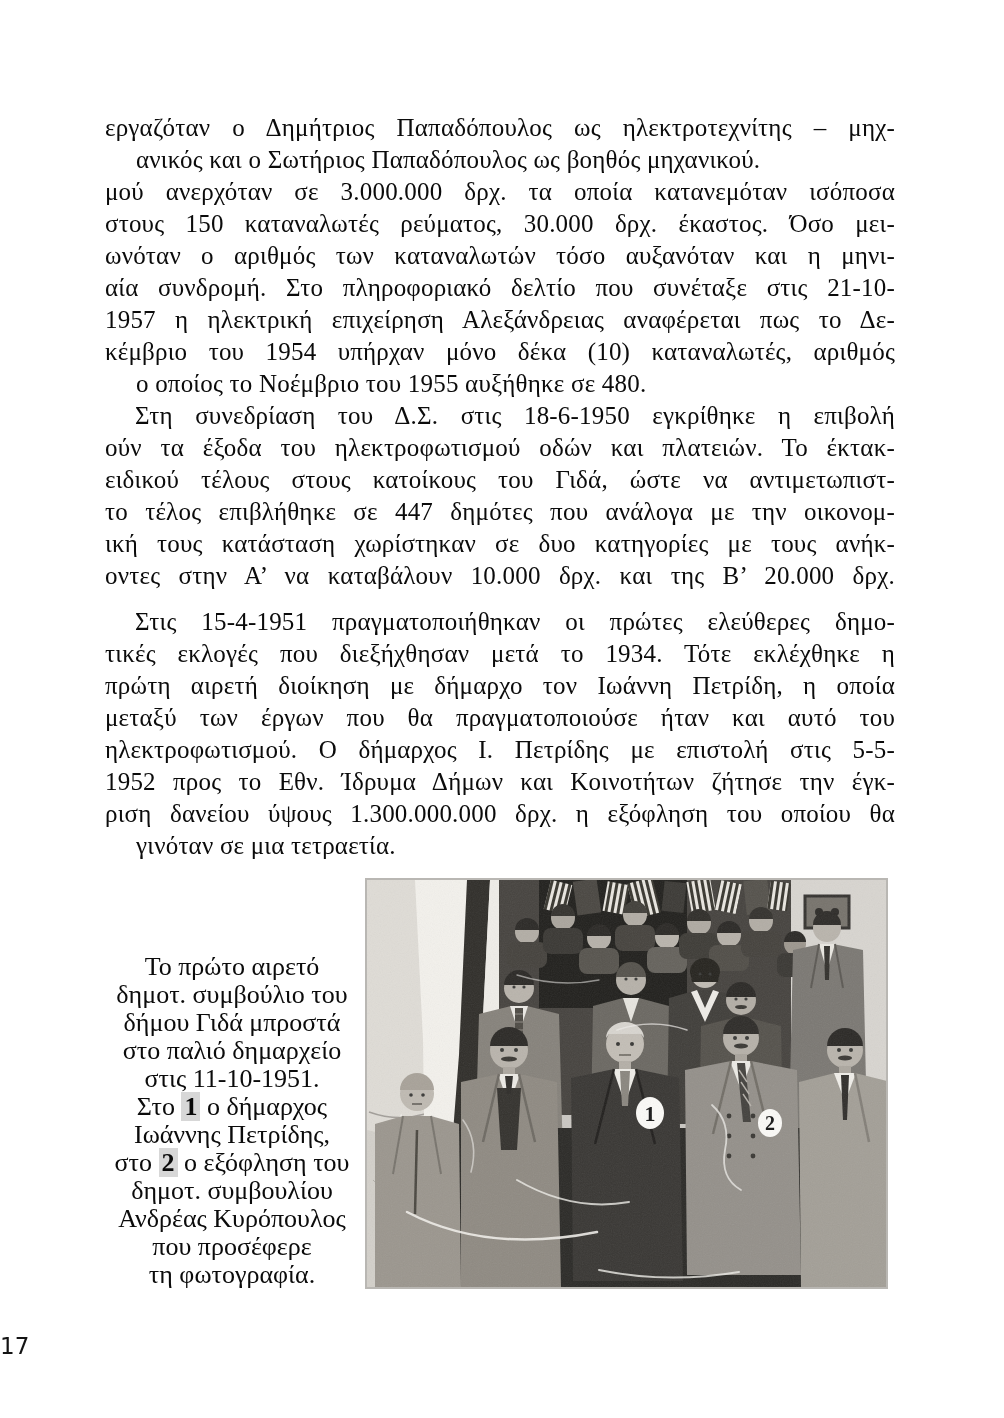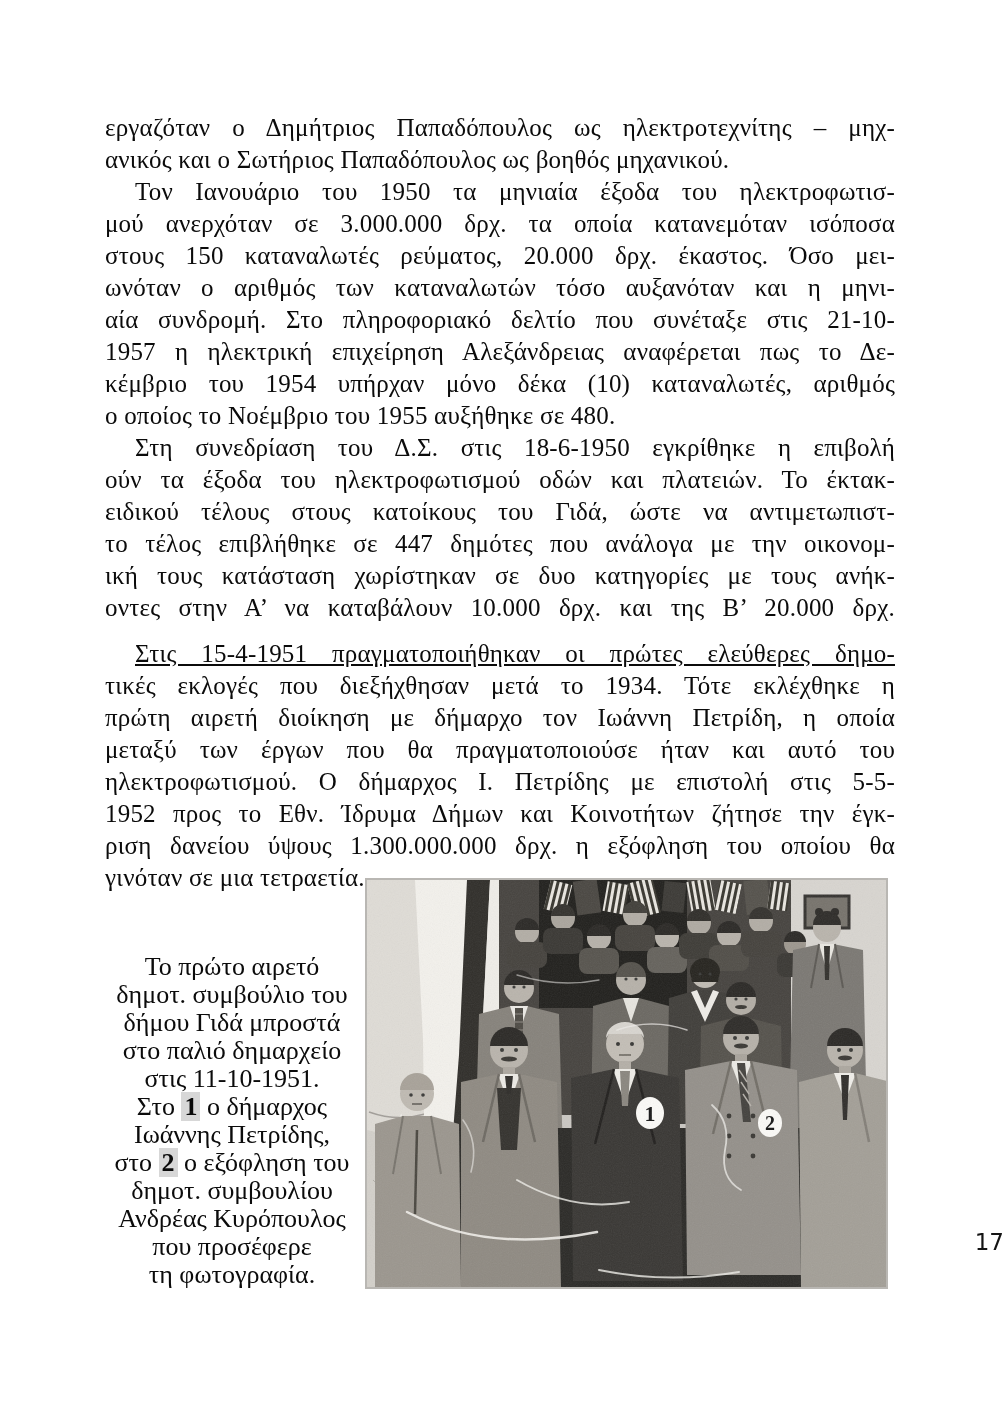--- a/index.html
+++ b/index.html
@@ -22,22 +22,22 @@
   }
   .line {
     font-size: 25px;
     line-height: 32px;
     text-align: justify;
     text-align-last: justify;
     white-space: normal;
     letter-spacing: 0.2px;
   }
   .line.ind { text-indent: 30px; }
-  .line.pend { text-align-last: left; }
-  .line.gap { margin-top: 14px; text-decoration: underline; }
+  .line.pend { text-align-last: left; margin-left: 31px; }
+  .line.gap { margin-top: 14px; }
 
   
   .caption {
     position: absolute;
     left: 103px;
     top: 953px;
     width: 258px;
     text-align: center;
   }
   .cap-line {
@@ -60,39 +60,38 @@
     box-sizing: border-box;
     border: 2px solid #b9b7b3;
     background: #cac7c2;
   }
   .photo-frame svg { display: block; }
 
   
   .page-number {
     position: absolute;
     left: 0;
-    top: 1229px;
+    top: 1333px;
     width: 100%;
-    text-align: right;
+    text-align: left;
     font-family: "DejaVu Sans", "Liberation Sans", sans-serif;
     font-size: 23px;
     color: #141414;
   }
 </style>
 </head>
 <body>
 
 <div class="page">
 
   <div class="text-col">
     <div class="line">εργαζόταν ο Δημήτριος Παπαδόπουλος ως ηλεκτροτεχνίτης – μηχ-</div>
     <div class="line pend">ανικός και ο Σωτήριος Παπαδόπουλος ως βοηθός μηχανικού.</div>
-    <div class="line ind">Τον Ιανουάριο του 1950 τα μηνιαία έξοδα του ηλεκτροφωτισ-</div>
     <div class="line">μού ανερχόταν σε 3.000.000 δρχ. τα οποία κατανεμόταν ισόποσα</div>
-    <div class="line">στους 150 καταναλωτές ρεύματος, 20.000 δρχ. έκαστος. Όσο μει-</div>
+    <div class="line">στους 150 καταναλωτές ρεύματος, 30.000 δρχ. έκαστος. Όσο μει-</div>
     <div class="line">ωνόταν ο αριθμός των καταναλωτών τόσο αυξανόταν και η μηνι-</div>
     <div class="line">αία συνδρομή. Στο πληροφοριακό δελτίο που συνέταξε στις 21-10-</div>
     <div class="line">1957 η ηλεκτρική επιχείρηση Αλεξάνδρειας αναφέρεται πως το Δε-</div>
     <div class="line">κέμβριο του 1954 υπήρχαν μόνο δέκα (10) καταναλωτές, αριθμός</div>
     <div class="line pend">ο οποίος το Νοέμβριο του 1955 αυξήθηκε σε 480.</div>
     <div class="line ind">Στη συνεδρίαση του Δ.Σ. στις 18-6-1950 εγκρίθηκε η επιβολή</div>
     <div class="line">ούν τα έξοδα του ηλεκτροφωτισμού οδών και πλατειών. Το έκτακ-</div>
     <div class="line">ειδικού τέλους στους κατοίκους του Γιδά, ώστε να αντιμετωπιστ-</div>
     <div class="line">το τέλος επιβλήθηκε σε 447 δημότες που ανάλογα με την οικονομ-</div>
     <div class="line">ική τους κατάσταση χωρίστηκαν σε δυο κατηγορίες με τους ανήκ-</div>

